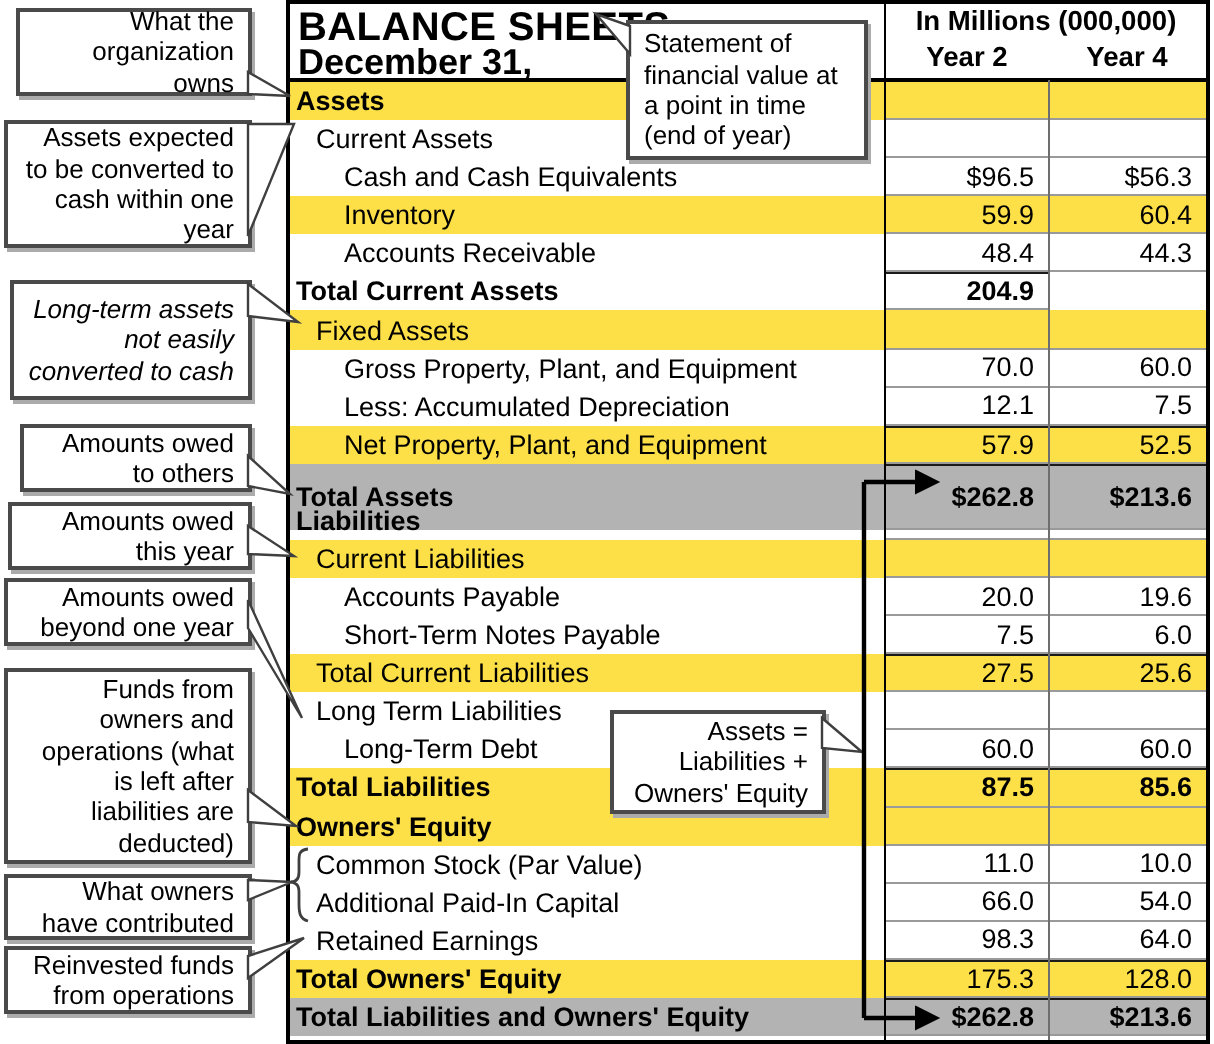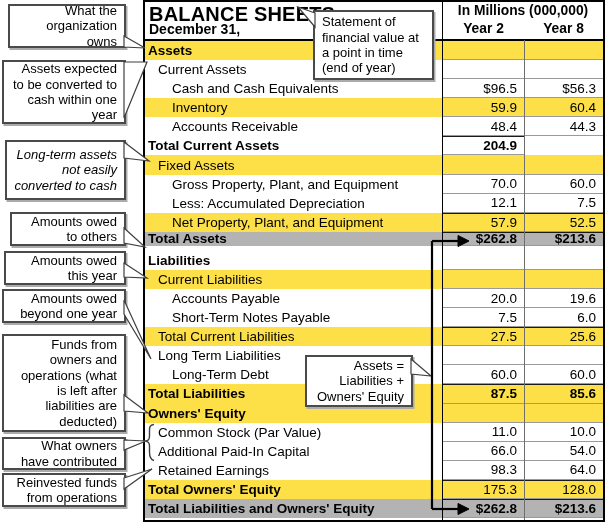--- a/index.html
+++ b/index.html
@@ -7,21 +7,21 @@
     position:relative;width:607px;height:522px;
     font-family:"Liberation Sans","DejaVu Sans",sans-serif;
     color:#000;overflow:hidden;background:#fff;
   }
   
   #sheet{
     position:absolute;left:143px;top:0;width:462px;height:522px;
     border:2px solid #000;box-sizing:border-box;background:#fff;
   }
   .hdr-title{position:absolute;left:4px;top:1px;font-size:20px;font-weight:bold;letter-spacing:.2px;}
-  .hdr-sub{position:absolute;left:4px;top:19px;font-size:14px;font-weight:bold;}
+  .hdr-sub{position:absolute;left:4px;top:19px;font-size:18px;font-weight:bold;}
   .hdr-units{position:absolute;left:298px;top:1px;width:160px;text-align:center;font-size:13.8px;font-weight:bold;}
   .hdr-y2{position:absolute;left:298px;top:19px;width:81px;text-align:center;font-size:13.8px;font-weight:bold;}
   .hdr-y1{position:absolute;left:379px;top:19px;width:79px;text-align:center;font-size:13.8px;font-weight:bold;}
   .hdr-divider{position:absolute;left:0;top:37px;width:458px;height:0;border-bottom:2px solid #000;}
   .vline-main{position:absolute;left:296.5px;top:0;bottom:0;width:1.5px;background:#000;}
   .vline-years{position:absolute;left:378.5px;top:38px;bottom:0;width:1px;background:#6e6e6e;}
   .row{position:absolute;left:0;width:458px;}
   .row.shade-light{background:#fde047;}
   .row.shade-dark{background:#b3b3b3;}
   .row-label{position:absolute;top:0;bottom:0;display:flex;align-items:center;font-size:13.5px;white-space:nowrap;}
@@ -47,21 +47,21 @@
 </head>
 <body>
 
 <div id="stage">
 
   <div id="sheet">
     <div class="hdr-title">BALANCE SHEETS</div>
     <div class="hdr-sub">December 31,</div>
     <div class="hdr-units">In Millions (000,000)</div>
     <div class="hdr-y2">Year 2</div>
-    <div class="hdr-y1">Year 8</div>
+    <div class="hdr-y1">Year 4</div>
     <div id="rows">
         <div class="row shade-light" style="top: 39px; height: 19.08px;">
           <div class="row-label b" style="left: 3px;">Assets</div>
           <div class="cell y2"></div>
           <div class="cell y1"></div>
         </div>
         <div class="row" style="top: 58.08px; height: 19.08px;">
           <div class="row-label" style="left: 13px;">Current Assets</div>
           <div class="cell y2"></div>
           <div class="cell y1"></div>
@@ -98,21 +98,21 @@
         <div class="row" style="top: 191.64px; height: 19.08px;">
           <div class="row-label" style="left: 27px;">Less: Accumulated Depreciation</div>
           <div class="cell y2">12.1</div>
           <div class="cell y1">7.5</div>
         </div>
         <div class="row shade-light" style="top: 210.72px; height: 19.08px;">
           <div class="row-label" style="left: 27px;">Net Property, Plant, and Equipment</div>
           <div class="cell y2 topline">57.9</div>
           <div class="cell y1 topline">52.5</div>
         </div>
-        <div class="row shade-dark" style="top: 229.8px; height: 14px;">
+        <div class="row shade-dark" style="top: 229.8px; height: 33px;">
           <div class="row-label b" style="left: 3px;">Total Assets</div>
           <div class="cell y2 b topline">$262.8</div>
           <div class="cell y1 b topline">$213.6</div>
         </div>
         <div class="row" style="top: 248.88px; height: 19.08px;">
           <div class="row-label b" style="left: 3px;">Liabilities</div>
           <div class="cell y2"></div>
           <div class="cell y1"></div>
         </div>
         <div class="row shade-light" style="top: 267.96px; height: 19.08px;">

